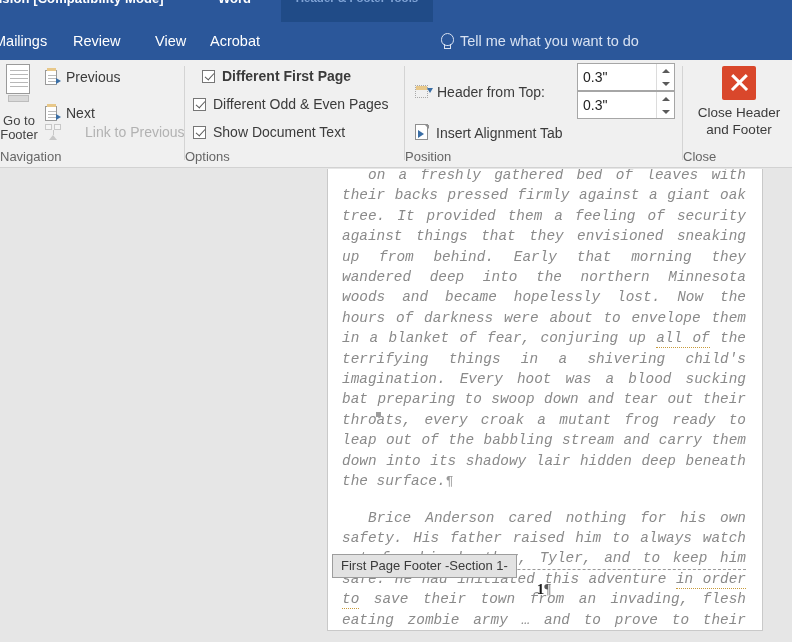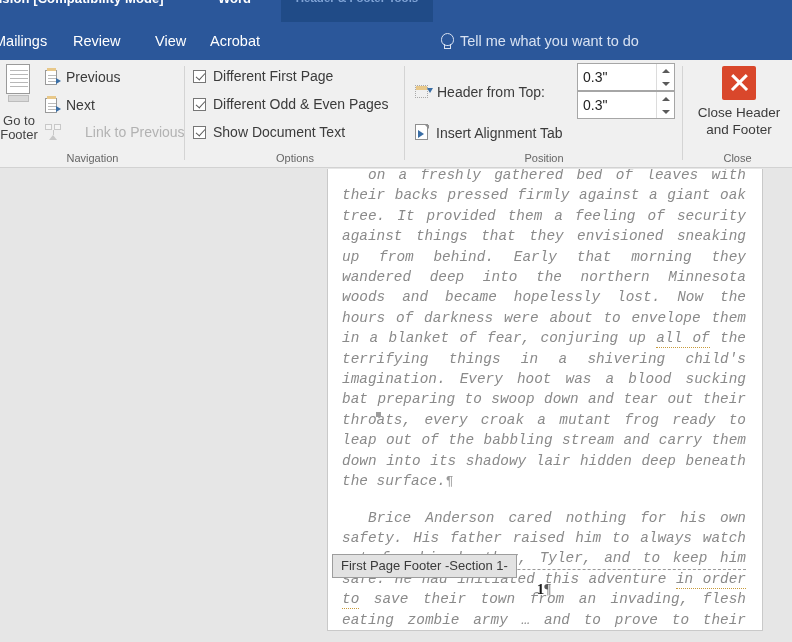--- a/index.html
+++ b/index.html
@@ -72,22 +72,22 @@
   
   .ribbon {
     position: absolute; left: 0; top: 60px; width: 792px; height: 108px;
     background: #f0f0f0; border-bottom: 1px solid #d2d2d2;
   }
   .group { position: absolute; top: 0; height: 108px; }
   .group-sep {
     position: absolute; top: 6px; width: 1px; height: 94px; background: #d4d4d4;
   }
   .group-label {
-    position: absolute; bottom: 4px; width: 100%; text-align: center;
-    font-size: 11px; color: #666; white-space: nowrap;
+    position: absolute; bottom: 4px; width: 100%; 
+    font-size: 13px; color: #666; white-space: nowrap;
   }
 
   
   .gotofooter {
     position: absolute; left: -18px; top: 4px; width: 74px;
     display: flex; flex-direction: column; align-items: center;
     font-size: 13px; color: #444; line-height: 14px; text-align: center;
   }
   .gotofooter .lbl { margin-top: 8px; }
   .pg-icon {
@@ -302,21 +302,21 @@
               <i style="top:4px"></i>
               <i style="top:7px"></i>
               <i style="top:10px"></i>
             </span>
           <span class="top"></span>
             <span class="arr"></span>
         </span>
         <span>Previous</span>
       </div>
 
-      <div class="navcmd" style="left:45px; top:36px;">
+      <div class="navcmd" style="left:45px; top:44px;">
         <span class="doc-ic">
           <span class="pp">
               <i style="top:4px"></i>
               <i style="top:7px"></i>
               <i style="top:10px"></i>
             </span>
           <span class="top"></span>
             <span class="arr"></span>
         </span>
         <span>Next</span>
@@ -330,21 +330,21 @@
             <span class="up"></span>
         </span>
         <span>Link to Previous</span>
       </div>
 
       <div class="group-label">Navigation</div>
       <div class="group-sep" style="right:0;"></div>
     </div>
 
     <div class="group" style="left:185px; width:220px;">
-      <div class="optrow" style="left:8px; top:8px;">
+      <div class="optrow" style="left:17px; top:8px;font-weight:bold;">
         <span class="cbx"></span>
         <span>Different First Page</span>
       </div>
       <div class="optrow" style="left:8px; top:36px;">
         <span class="cbx"></span>
         <span>Different Odd &amp; Even Pages</span>
       </div>
       <div class="optrow" style="left:8px; top:64px;">
         <span class="cbx"></span>
         <span>Show Document Text</span>

